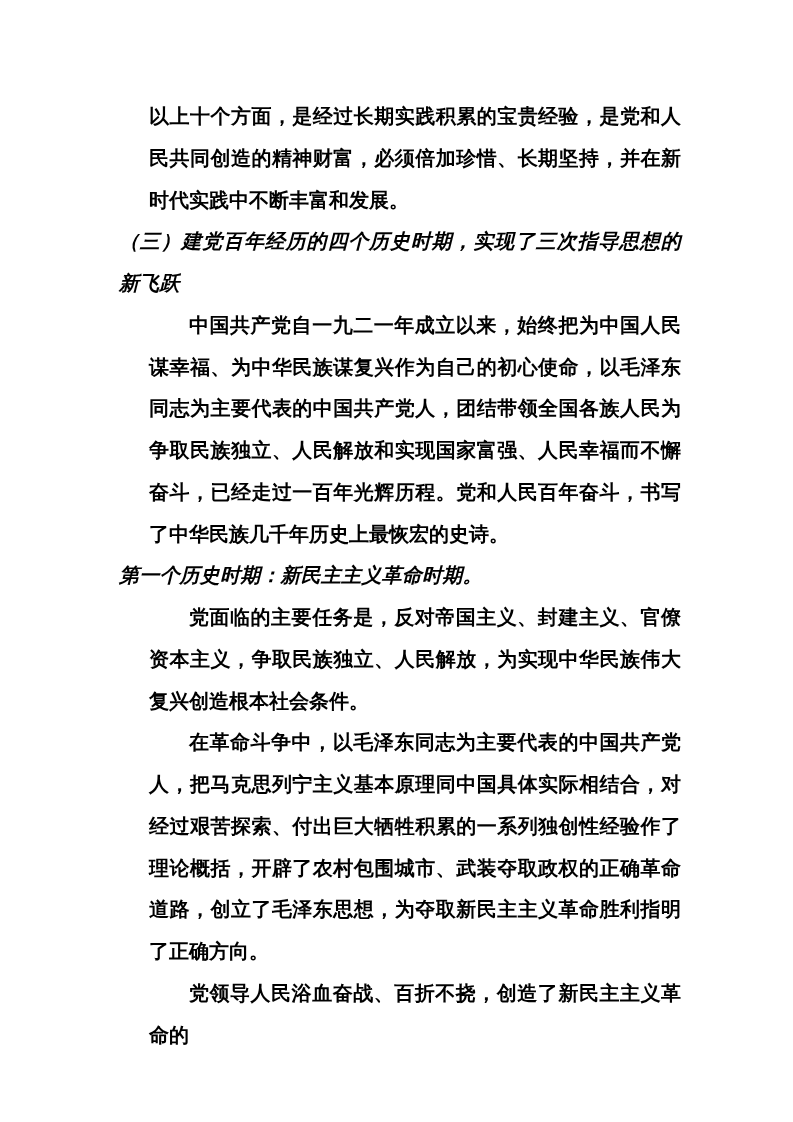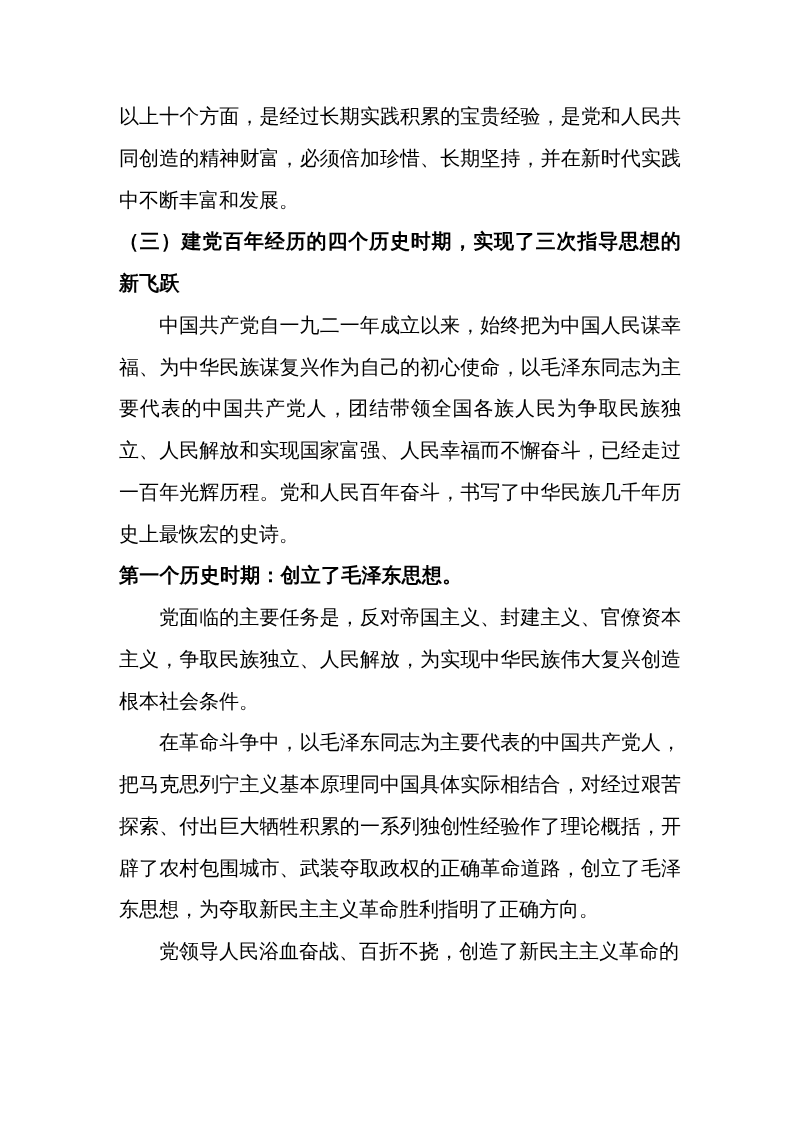--- a/index.html
+++ b/index.html
@@ -25,42 +25,44 @@
     text-align: justify;
     text-justify: inter-ideograph;
   }
   .block {
     margin: 0;
     padding: 0;
     font-size: inherit;
     line-height: inherit;
   }
   .body-text {
-    font-weight: 400;
+    font-weight: 700;
+    margin-left: 30px;
   }
   .indent {
     text-indent: 2em;
   }
   .heading {
     font-weight: 700;
     font-family: "Liberation Sans", "DejaVu Sans", "Liberation Serif", serif;
     letter-spacing: 0.2px;
+    font-style: italic;
   }
 </style>
 </head>
 <body>
 
 <div class="page">
   <p class="block body-text">以上十个方面，是经过长期实践积累的宝贵经验，是党和人民共同创造的精神财富，必须倍加珍惜、长期坚持，并在新时代实践中不断丰富和发展。</p>
 
   <h2 class="block heading">（三）建党百年经历的四个历史时期，实现了三次指导思想的新飞跃</h2>
 
   <p class="block body-text indent">中国共产党自一九二一年成立以来，始终把为中国人民谋幸福、为中华民族谋复兴作为自己的初心使命，以毛泽东同志为主要代表的中国共产党人，团结带领全国各族人民为争取民族独立、人民解放和实现国家富强、人民幸福而不懈奋斗，已经走过一百年光辉历程。党和人民百年奋斗，书写了中华民族几千年历史上最恢宏的史诗。</p>
 
 
-  <h3 class="block heading">第一个历史时期：创立了毛泽东思想。</h3>
+  <h3 class="block heading">第一个历史时期：新民主主义革命时期。</h3>
 
   <p class="block body-text indent">党面临的主要任务是，反对帝国主义、封建主义、官僚资本主义，争取民族独立、人民解放，为实现中华民族伟大复兴创造根本社会条件。</p>
 
   <p class="block body-text indent">在革命斗争中，以毛泽东同志为主要代表的中国共产党人，把马克思列宁主义基本原理同中国具体实际相结合，对经过艰苦探索、付出巨大牺牲积累的一系列独创性经验作了理论概括，开辟了农村包围城市、武装夺取政权的正确革命道路，创立了毛泽东思想，为夺取新民主主义革命胜利指明了正确方向。</p>
 
   <p class="block body-text indent">党领导人民浴血奋战、百折不挠，创造了新民主主义革命的</p>
 </div>
 
 </body></html>

